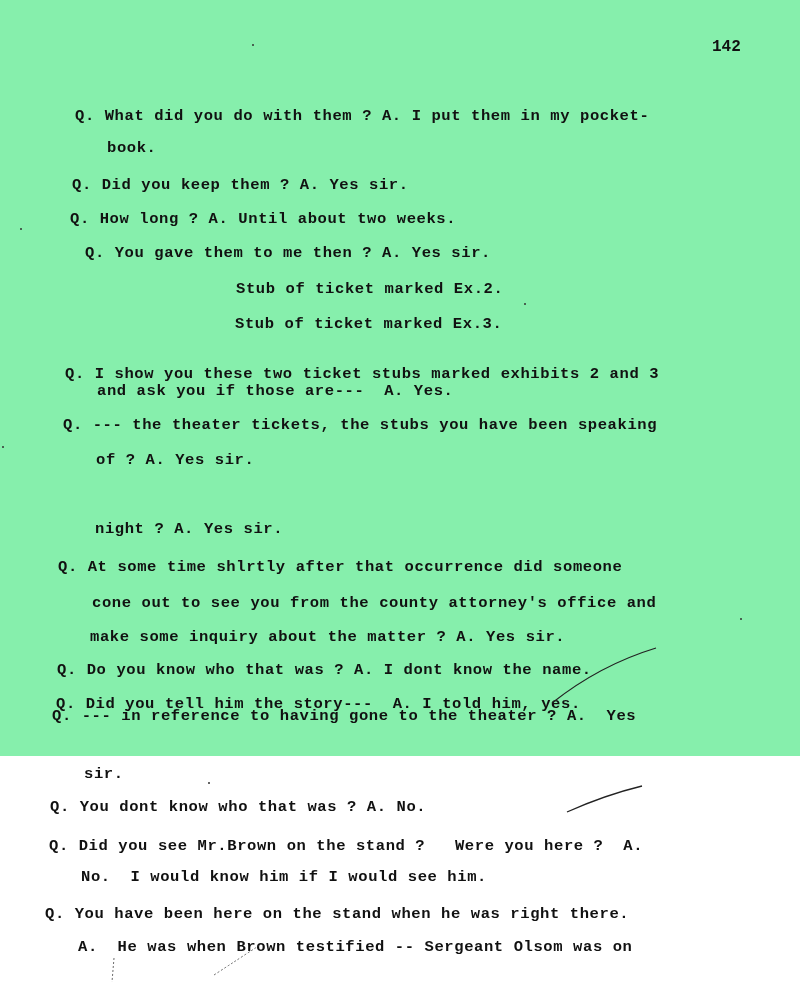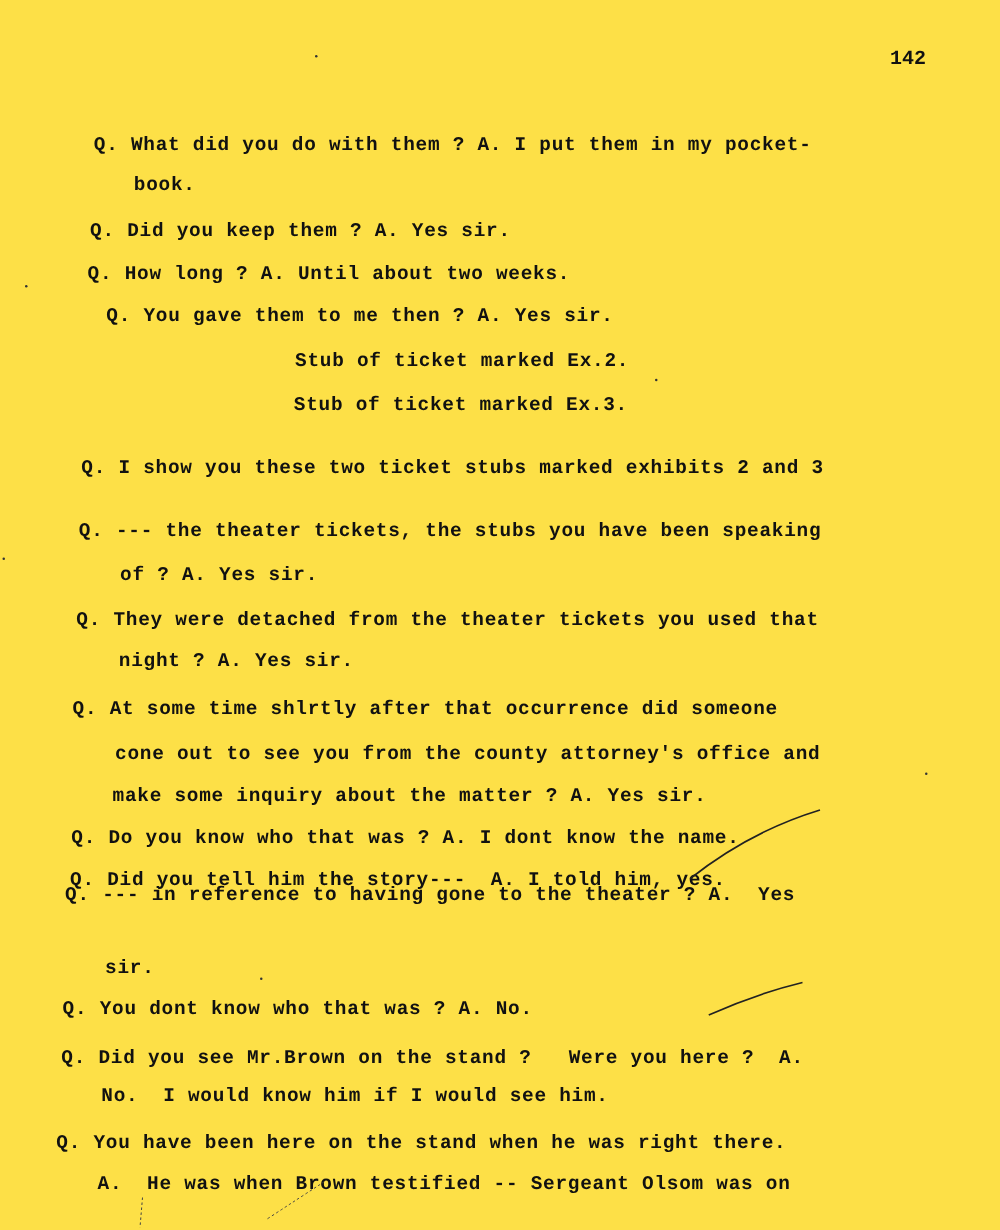--- a/index.html
+++ b/index.html
@@ -11,22 +11,22 @@
       width: 800px;
       height: 984px;
       position: relative;
       overflow: hidden;
       font-family: "Liberation Mono", "DejaVu Sans Mono", monospace;
       color: #111111;
     }
     .page {
       position: absolute;
       left: 0; top: 0;
-      width: 800px; height: 984px;
-      background: #fde047;
+      width: 800px; height: 756px;
+      background: #86efac;
     }
     .page-number {
       position: absolute;
       left: 712px;
       top: 38px;
       font-size: 16px;
       font-weight: bold;
       letter-spacing: 0px;
     }
     .line {
@@ -59,23 +59,23 @@
   <div class="page-number">142</div>
 
   <div class="line" style="left: 75px; top: 106px;">Q. What did you do with them ? A. I put them in my pocket-</div>
   <div class="line" style="left: 107px; top: 138px;">book.</div>
   <div class="line" style="left: 72px; top: 175px;">Q. Did you keep them ? A. Yes sir.</div>
   <div class="line" style="left: 70px; top: 209px;">Q. How long ? A. Until about two weeks.</div>
   <div class="line" style="left: 85px; top: 243px;">Q. You gave them to me then ? A. Yes sir.</div>
   <div class="line" style="left: 236px; top: 279px;">Stub of ticket marked Ex.2.</div>
   <div class="line" style="left: 235px; top: 314px;">Stub of ticket marked Ex.3.</div>
   <div class="line" style="left: 65px; top: 348px; margin-top: 16px;">Q. I show you these two ticket stubs marked exhibits 2 and 3</div>
+  <div class="line" style="left: 97px; top: 381px;">and ask you if those are---  A. Yes.</div>
   <div class="line" style="left: 63px; top: 415px;">Q. --- the theater tickets, the stubs you have been speaking</div>
   <div class="line" style="left: 96px; top: 450px;">of ? A. Yes sir.</div>
-  <div class="line" style="left: 61px; top: 486px;">Q. They were detached from the theater tickets you used that</div>
   <div class="line" style="left: 95px; top: 519px;">night ? A. Yes sir.</div>
   <div class="line" style="left: 58px; top: 557px;">Q. At some time shlrtly after that occurrence did someone</div>
   <div class="line" style="left: 90px; top: 627px;">make some inquiry about the matter ? A. Yes sir.</div>
   <div class="line" style="left: 92px; top: 593px;">cone out to see you from the county attorney's office and</div>
   <div class="line" style="left: 57px; top: 660px;">Q. Do you know who that was ? A. I dont know the name.</div>
   <div class="line" style="left: 56px; top: 694px;">Q. Did you tell him the story---  A. I told him, yes.</div>
   <div class="line" style="left: 52px; top: 706px;">Q. --- in reference to having gone to the theater ? A.  Yes</div>
   <div class="line" style="left: 84px; top: 764px;">sir.</div>
   <div class="line" style="left: 49px; top: 836px;">Q. Did you see Mr.Brown on the stand ?   Were you here ?  A.</div>
   <div class="line" style="left: 50px; top: 797px;">Q. You dont know who that was ? A. No.</div>

